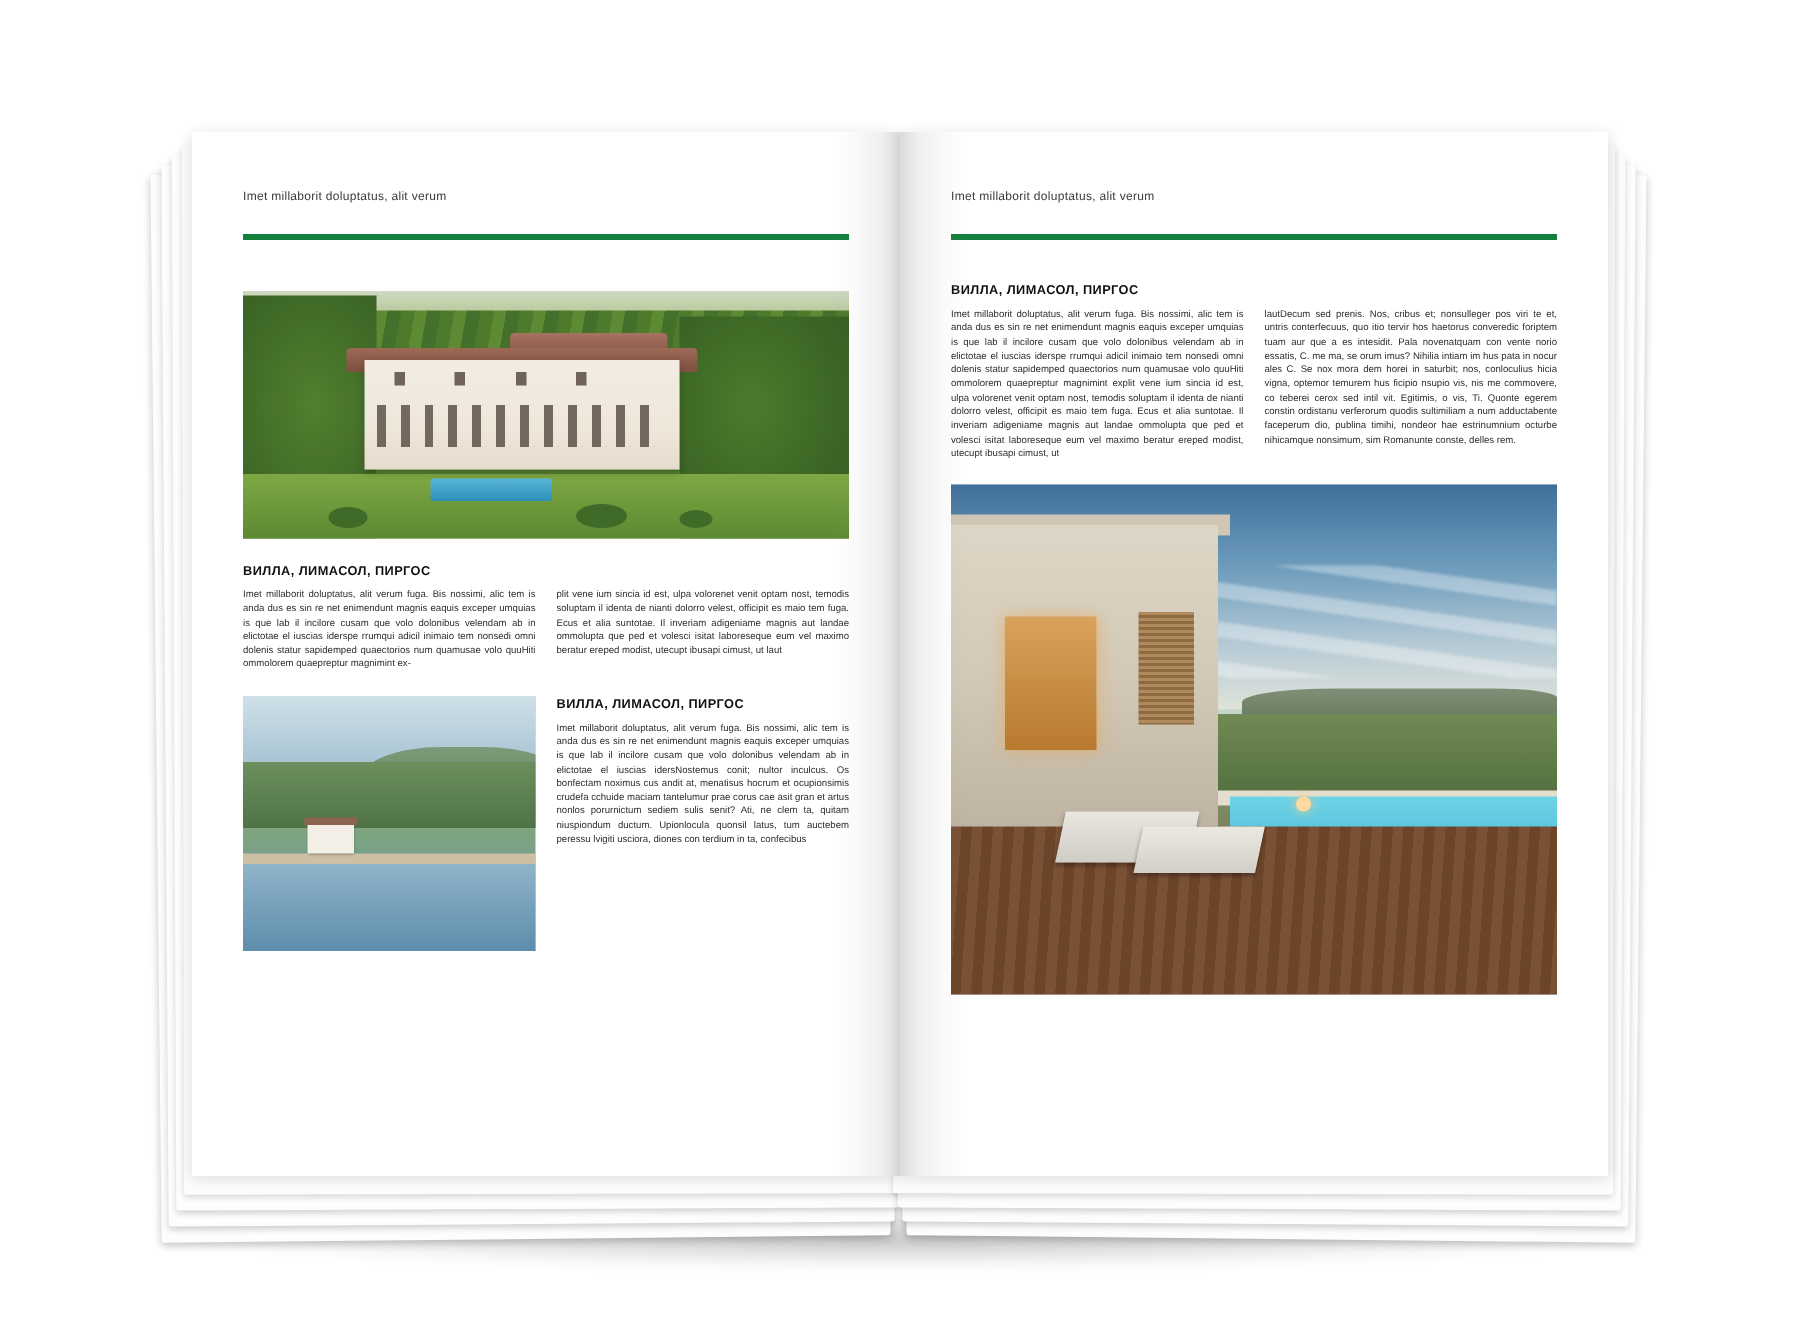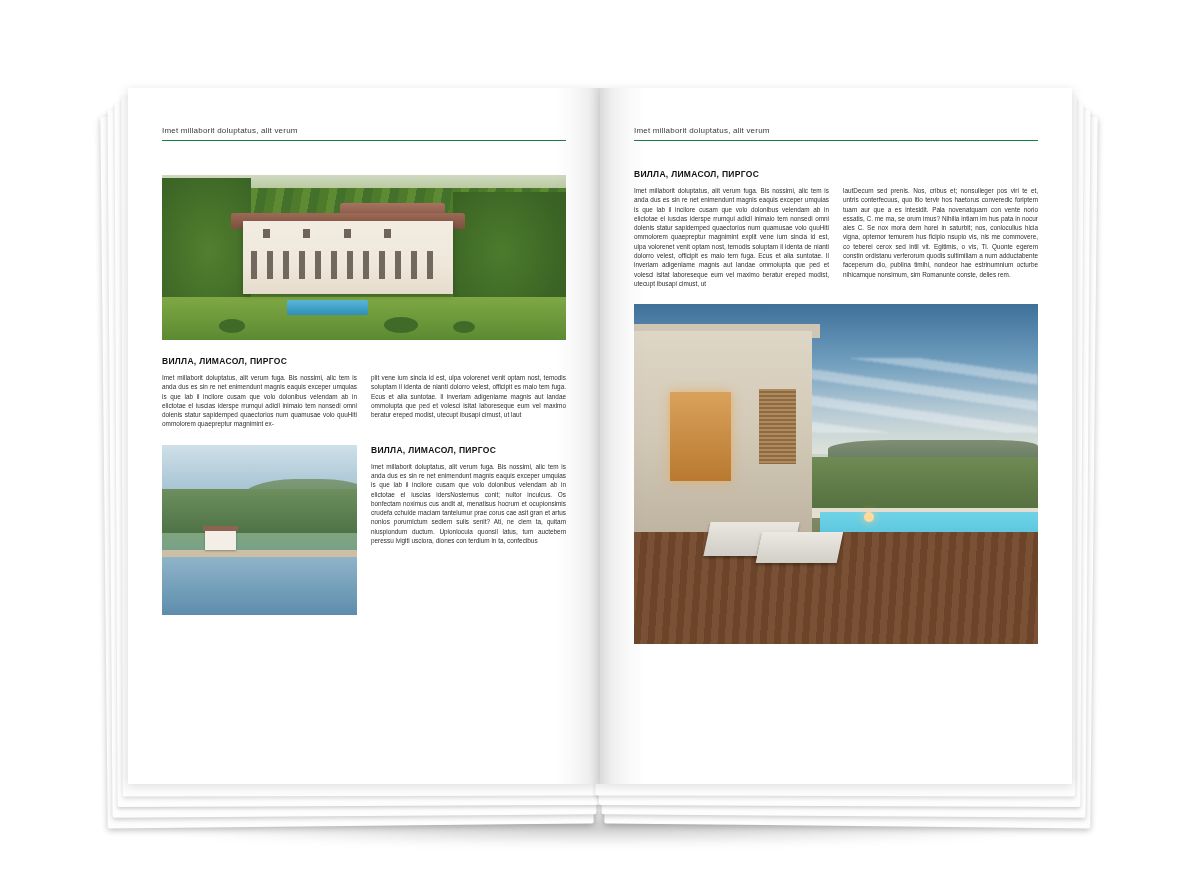--- a/index.html
+++ b/index.html
@@ -39,22 +39,22 @@
     background:linear-gradient(to left, rgba(255,255,255,0), rgba(120,120,120,.10));pointer-events:none;}
 
   
   .floor{position:absolute;left:120px;top:806px;width:960px;height:40px;
     background:radial-gradient(ellipse at center, rgba(0,0,0,.22) 0%, rgba(0,0,0,0) 70%);
     filter:blur(4px);}
 
   
   .inner{position:absolute;inset:0;padding:38px 34px 22px 34px;box-sizing:border-box;}
 
-  .running-head{font-size:8px;color:#3a3a3a;letter-spacing:.2px;padding-bottom:5px;
-    border-bottom:1px solid #15803d;}
+  .running-head{font-size:8px;color:#3a3a3a;letter-spacing:.2px;padding-bottom:21px;
+    border-bottom:4px solid #15803d;}
 
   .heading{font-size:8.5px;font-weight:bold;color:#111;letter-spacing:.3px;margin:0 0 7px 0;}
 
   .photo{width:100%;background:#dfe6ea;position:relative;overflow:hidden;}
 
   
   .ph1{height:165px;margin:0 0 16px 0;
     background:linear-gradient(to bottom,#7fa23f 0%,#6d9438 18%,#5f8a33 40%,#4f7c2c 100%);}
   .ph1 .sky{position:absolute;left:0;top:0;width:100%;height:16%;
     background:linear-gradient(to bottom,#cfd9c3,#a8bd7c);}

